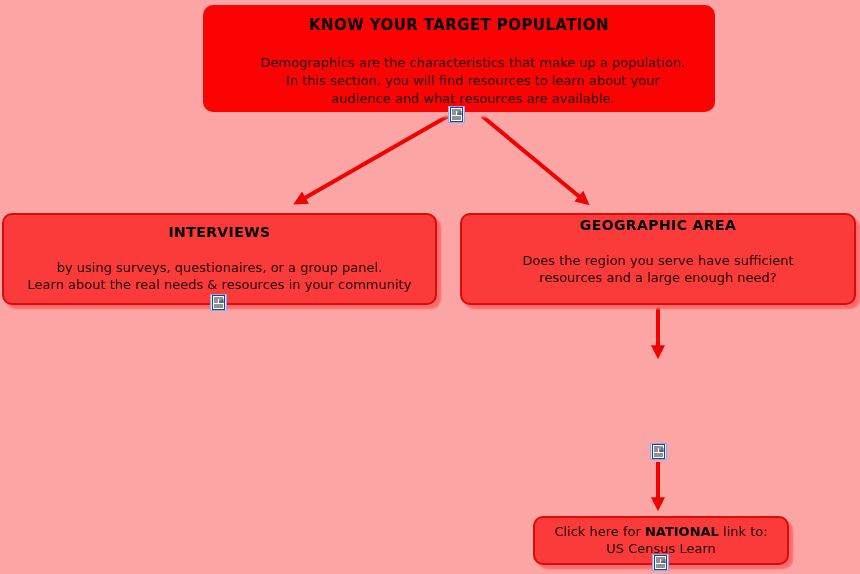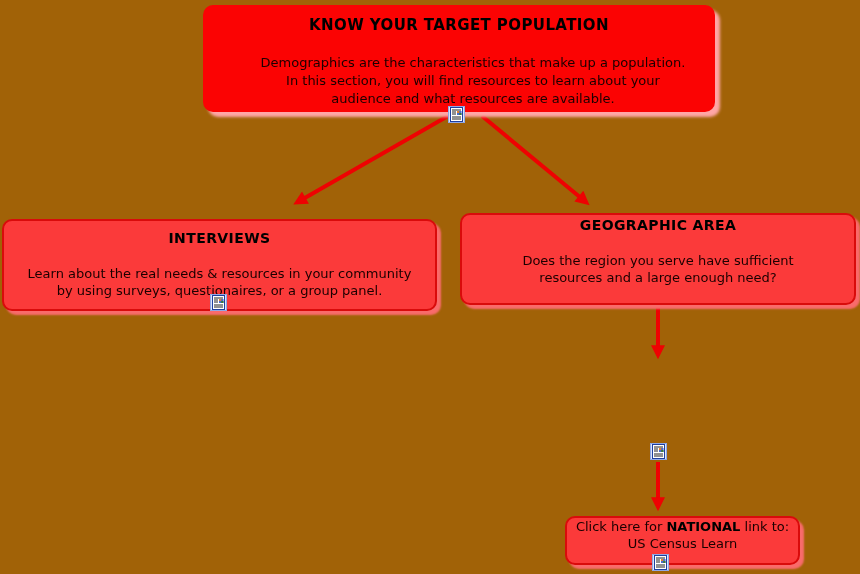--- a/index.html
+++ b/index.html
@@ -1,20 +1,20 @@
 <!DOCTYPE html>
 <html><head>
 <meta charset="utf-8">
 <style>
   html, body { margin: 0; padding: 0; background: #ffffff; }
   .canvas {
     position: relative;
     width: 860px;
     height: 574px;
-    background: #a16207;
+    background: #fca5a5;
     overflow: hidden;
     font-family: "DejaVu Sans", "Liberation Sans", sans-serif;
   }
   .arrows {
     position: absolute;
     left: 0; top: 0;
     z-index: 1;
     pointer-events: none;
   }
   .node {
@@ -40,26 +40,26 @@
   }
   .node-root .title { font-size: 15px; }
   .node-root .body { margin-top: 20px; }
   .node-root .line { line-height: 18px; margin-left: 28px; }
   .node-child {
     background: #fb3a3a;
     border: 2px solid #d90b0b;
     border-radius: 10px;
     box-shadow: 4px 4px 2px #f96b6b;
   }
-  .node-interviews { left: 2px;   top: 219px; width: 435px; height: 92px; padding-top: 9px; }
+  .node-interviews { left: 2px;   top: 213px; width: 435px; height: 92px; padding-top: 9px; }
   .node-geographic { left: 460px; top: 213px; width: 396px; height: 92px; padding-top: 2px; }
   .node-interviews .title, .node-geographic .title { font-size: 14px; }
   .node-interviews .body, .node-geographic .body { margin-top: 19px; }
   .node-local    { left: 543px; top: 365px; width: 233px; height: 91px; padding-top: 8px; cursor: pointer; }
-  .node-national { left: 533px; top: 516px; width: 235px; height: 49px; cursor: pointer; margin-left: 32px; }
+  .node-national { left: 533px; top: 516px; width: 256px; height: 49px; padding-top: 5px; cursor: pointer; }
   .doc-icon {
     position: absolute;
     width: 17px; height: 17px;
     z-index: 3;
     cursor: pointer;
     line-height: 0;
   }
   .icon-root       { left: 448px; top: 106px; }
   .icon-interviews { left: 210px; top: 294px; }
   .icon-local      { left: 650px; top: 443px; }
@@ -88,22 +88,22 @@
     <div class="body">
       <div class="line">Demographics are the characteristics that make up a population.</div>
       <div class="line">In this section, you will find resources to learn about your</div>
       <div class="line">audience and what resources are available.</div>
     </div>
   </div>
 
   <div class="node node-child node-interviews">
     <div class="title">INTERVIEWS</div>
     <div class="body">
+      <div class="line">by using surveys, questionaires, or a group panel.</div>
       <div class="line">Learn about the real needs &amp; resources in your community</div>
-      <div class="line">by using surveys, questionaires, or a group panel.</div>
     </div>
   </div>
 
   <div class="node node-child node-geographic">
     <div class="title">GEOGRAPHIC AREA</div>
     <div class="body">
       <div class="line">Does the region you serve have sufficient</div>
       <div class="line">resources and a large enough need?</div>
     </div>
   </div>

